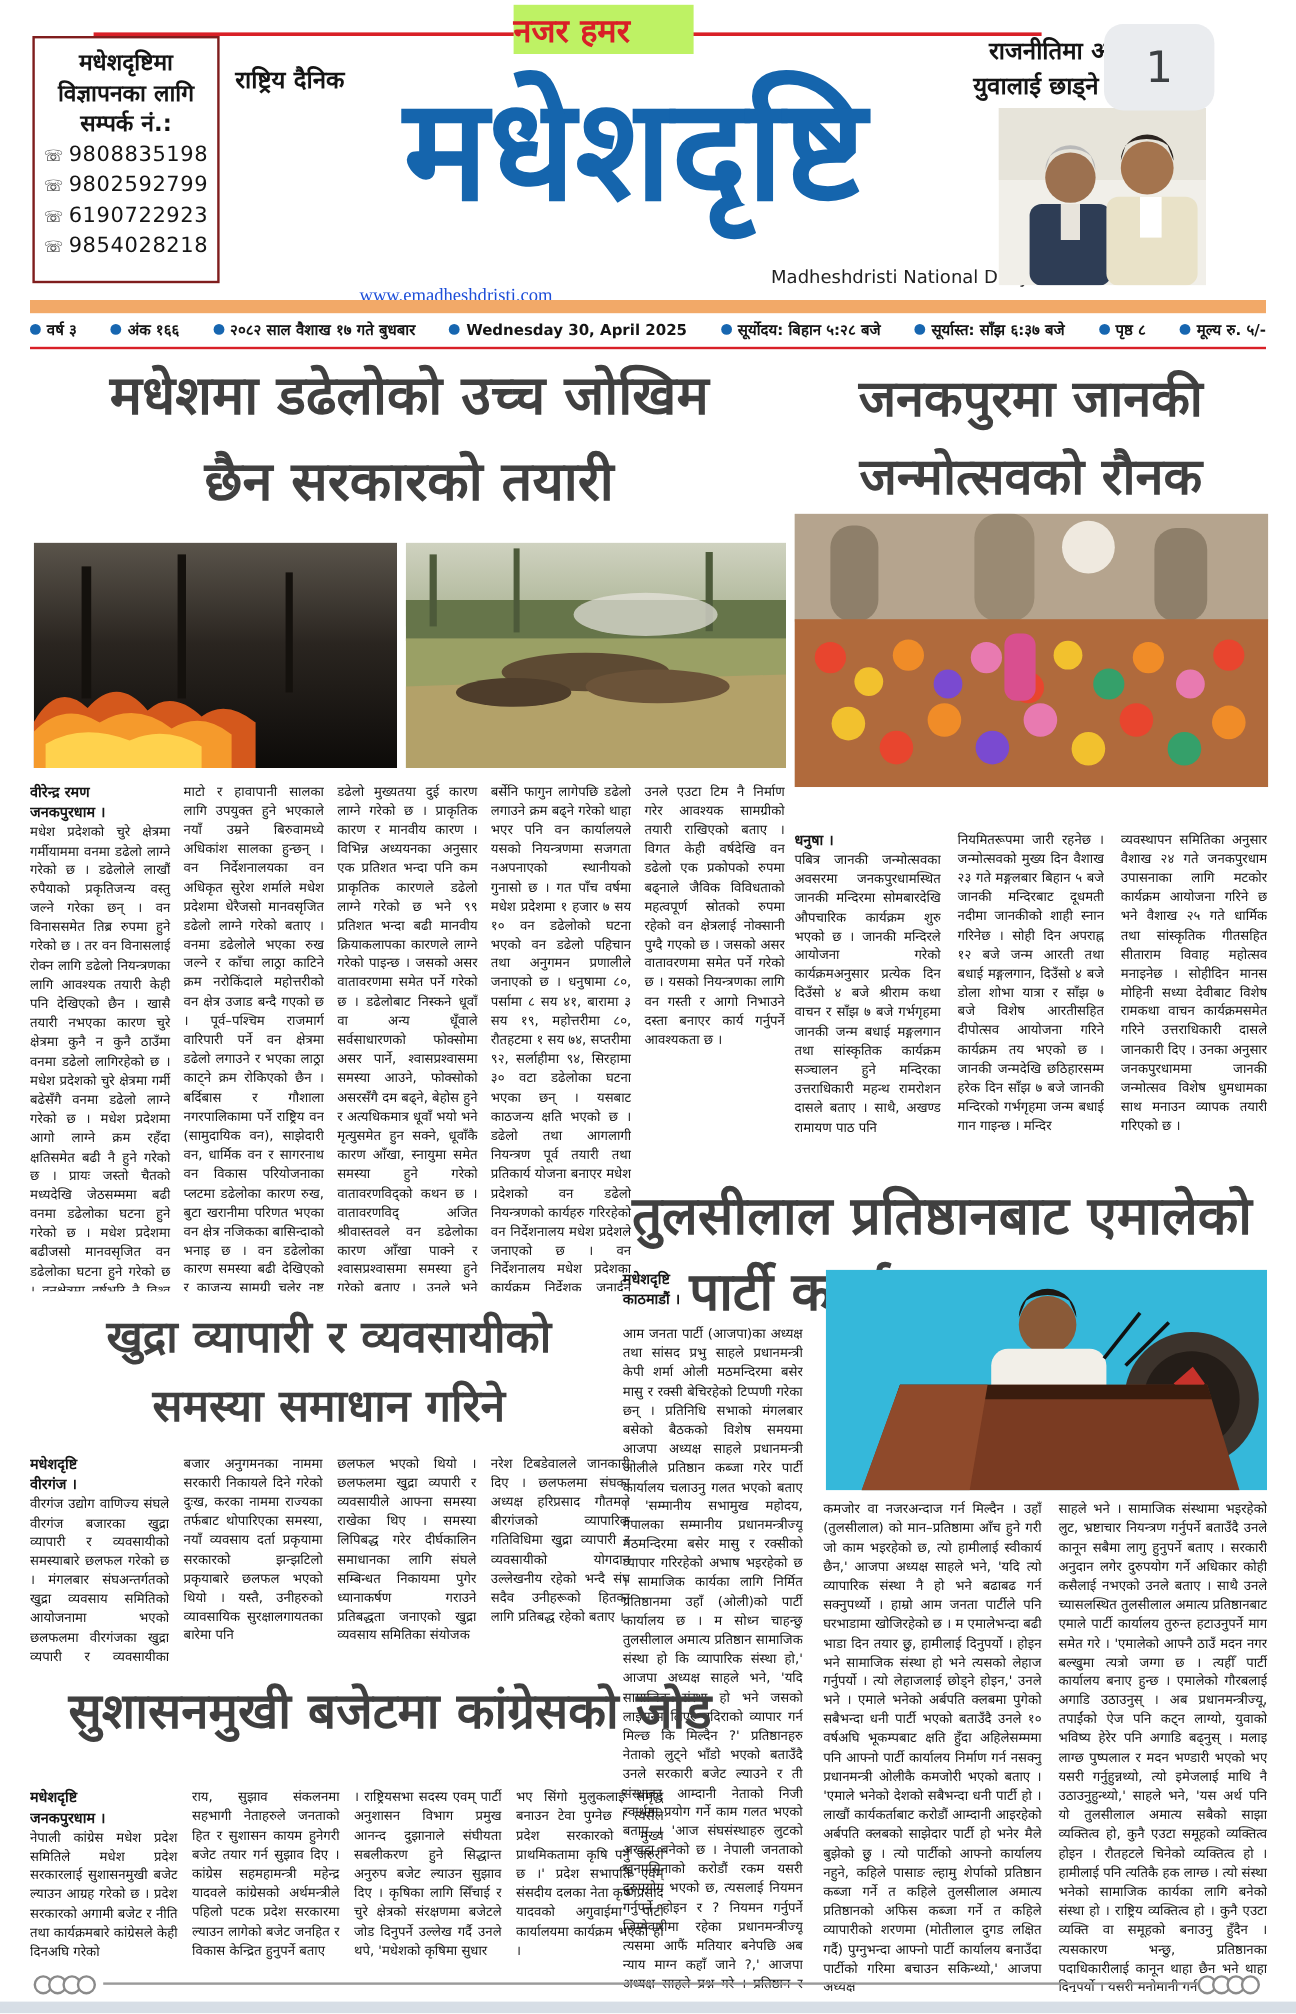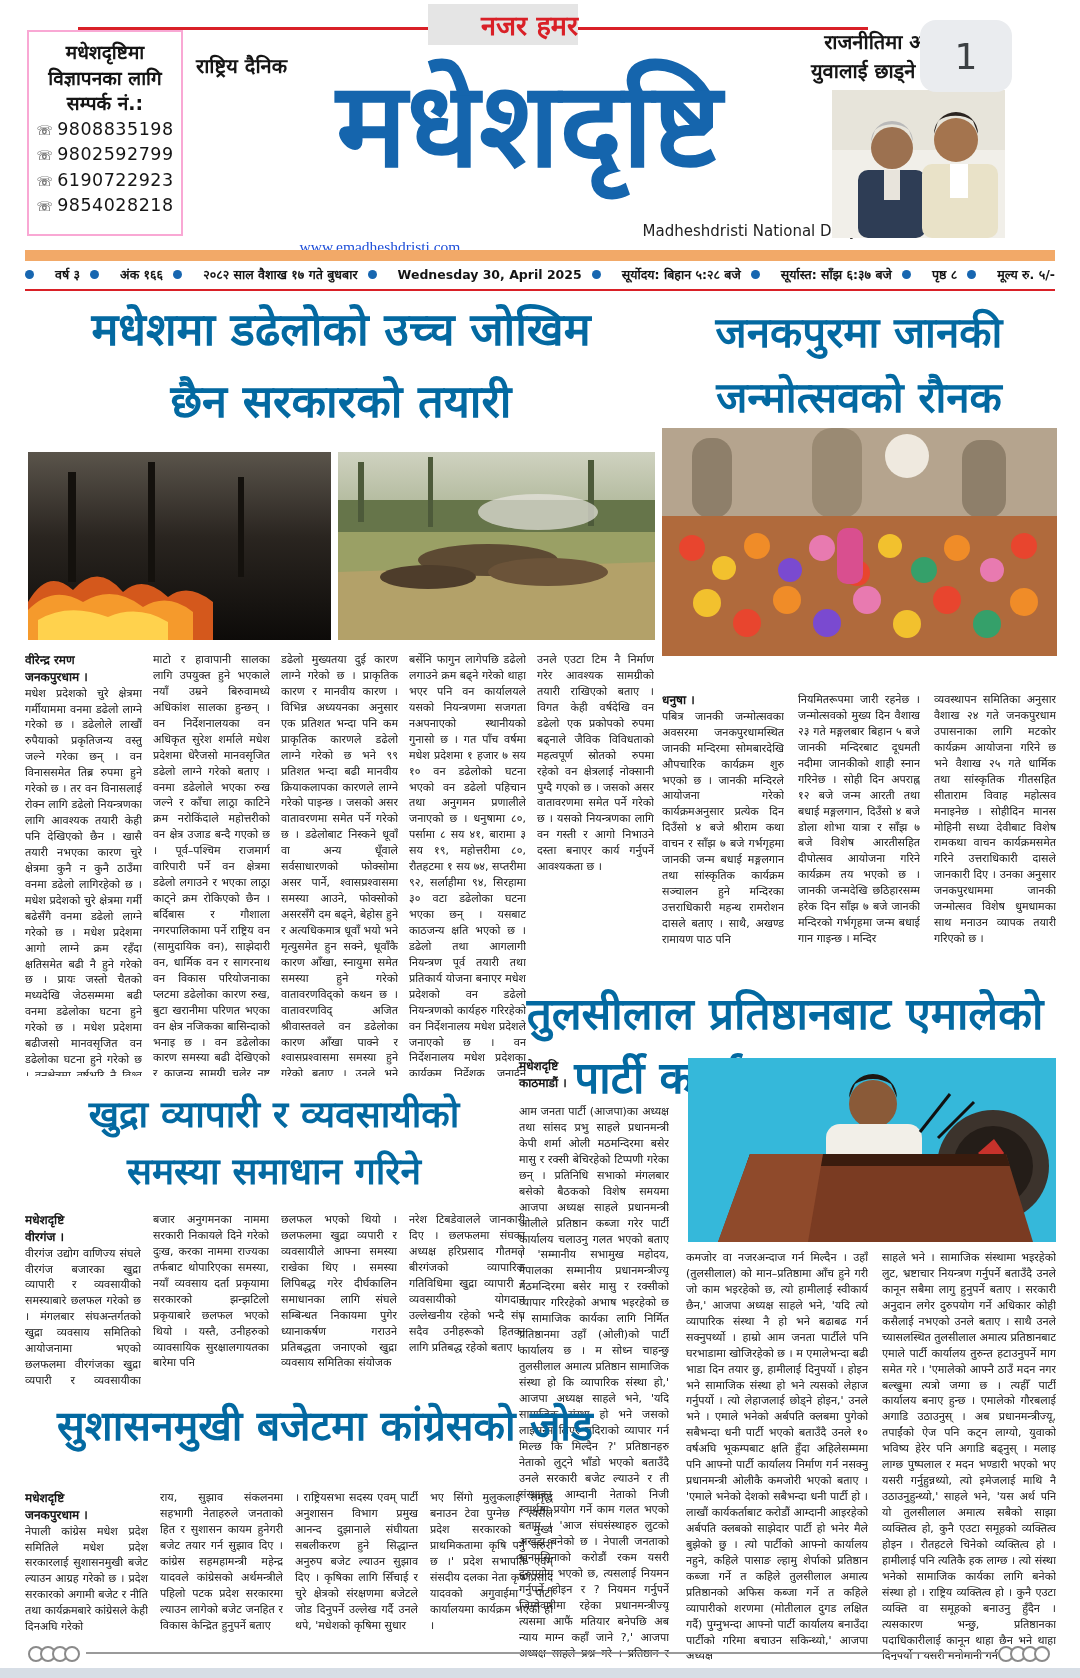--- a/index.html
+++ b/index.html
@@ -1,22 +1,22 @@
 <!DOCTYPE html>
 <html><head>
 <meta charset="utf-8">
 <style>
   html,body{margin:0;padding:0;background:#fff;}
   #page{position:relative;width:1080px;height:1678px;background:#fff;overflow:hidden;
         font-family:"DejaVu Sans",sans-serif;color:#151515;}
   
   .red-rule{position:absolute;left:78px;top:27px;width:790px;height:3px;background:#d92027;}
-  .kicker{position:absolute;left:428px;top:4px;width:150px;text-align:right;background:#e5e5e5;
+  .kicker{position:absolute;left:428px;top:4px;width:150px;text-align:left;background:#bef264;
           font-size:27px;font-weight:700;color:#d92027;padding:2px 0;}
-  .ad-box{position:absolute;left:27px;top:30px;width:156px;height:206px;border:2px solid #f9a8d4;
+  .ad-box{position:absolute;left:27px;top:30px;width:156px;height:206px;border:2px solid #7f1d1d;
           text-align:center;padding-top:8px;box-sizing:border-box;background:#fff;}
   .ad-line{font-size:19px;font-weight:700;line-height:1.35;}
   .phone-row{font-size:17.5px;font-weight:400;line-height:1.45;letter-spacing:.5px;}
   .phone-ic{font-size:13px;margin-right:4px;}
   .daily-label{position:absolute;left:196px;top:52px;font-size:20px;font-weight:700;}
   .masthead-title{position:absolute;left:188px;top:40px;width:682px;height:190px;overflow:hidden;
                   text-align:center;font-size:118px;font-weight:700;color:#1565ad;line-height:1.45;}
   .subtitle-en{position:absolute;left:580px;top:222px;width:278px;text-align:right;font-size:15px;color:#222;}
   .website{position:absolute;left:240px;top:238px;width:280px;text-align:center;font-size:15.5px;
            font-family:"Liberation Serif",serif;color:#1d4ed8;}
@@ -24,26 +24,26 @@
               font-size:20px;font-weight:700;line-height:1.45;}
   .page-badge{position:absolute;left:920px;top:20px;width:92px;height:72px;background:#eaecef;
               border-radius:16px;display:flex;align-items:center;justify-content:center;
               font-size:36px;color:#3c4043;z-index:5;}
   .photo{position:absolute;overflow:hidden;}
   .photo svg{display:block;width:100%;height:100%;}
   
   .orange-bar{position:absolute;left:25px;top:250px;width:1030px;height:11px;background:#f2a968;}
   .date-row{position:absolute;left:25px;top:263px;width:1030px;height:22px;display:flex;
             justify-content:space-between;align-items:center;font-size:12.5px;font-weight:600;white-space:nowrap;}
-  .ditem{display:flex;align-items:center;gap:21px;}
+  .ditem{display:flex;align-items:center;gap:5px;}
   .dot{width:9px;height:9px;border-radius:50%;background:#1766b0;display:inline-block;}
   .en-date{font-weight:700;}
   .red-rule2{position:absolute;left:25px;top:289px;width:1030px;height:2px;background:#d92027;}
   
-  .headline{position:absolute;text-align:center;font-weight:800;color:#0369a1;}
+  .headline{position:absolute;text-align:center;font-weight:800;color:#404040;}
   .h-fire{left:25px;top:294px;width:632px;font-size:45px;line-height:1.6;}
   .h-janaki{left:660px;top:300px;width:398px;font-size:42px;line-height:1.55;}
   .h-tulsi{left:515px;top:982px;width:540px;font-size:44px;line-height:1.45;}
   .h-khudra{left:25px;top:1086px;width:498px;font-size:37px;line-height:1.55;}
   .h-budget{left:25px;top:1396px;width:600px;font-size:41px;line-height:1.5;}
   
   .cols{position:absolute;display:flex;}
   .col{text-align:justify;font-size:11px;line-height:1.45;overflow:hidden;}
   .byline{font-weight:700;font-size:12px;line-height:1.4;text-align:left;}
   .fire-cols{left:25px;top:652px;gap:11px;justify-content:space-between;}

